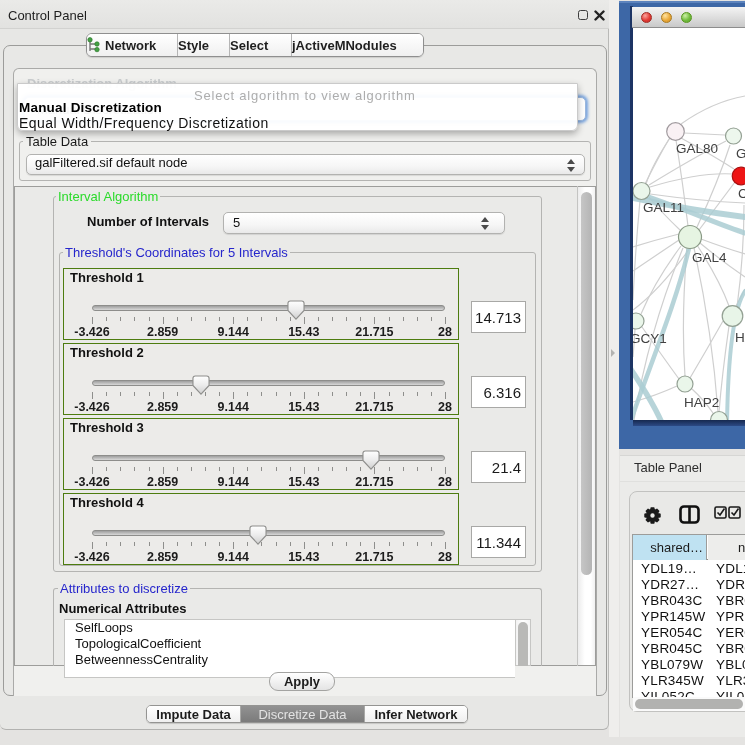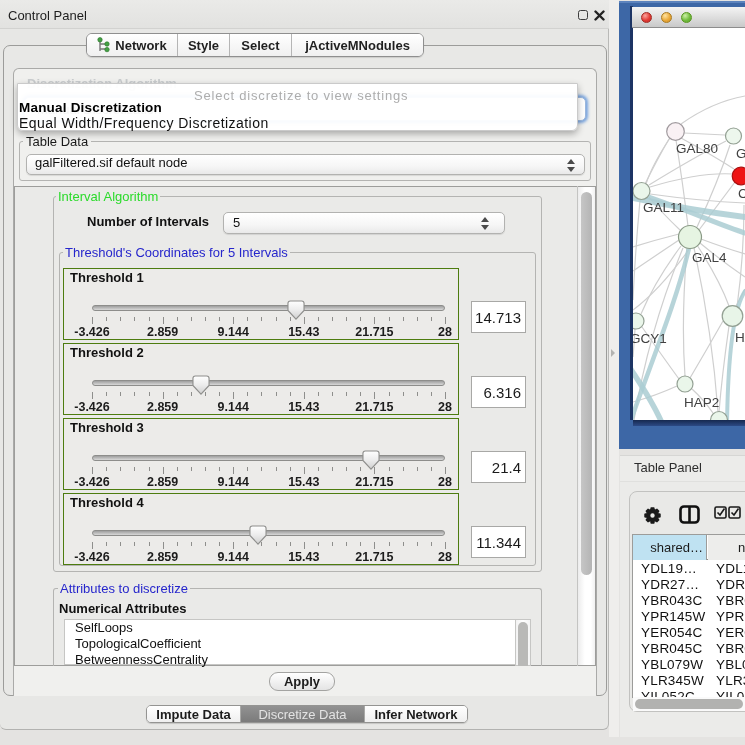--- a/index.html
+++ b/index.html
@@ -9,21 +9,21 @@
 
 
 #cpwin { left:0; top:0; width:609px; height:730px; background:#e7e7e5; border-right:1px solid #b9b9b7; border-bottom:1px solid #b2b2b0; border-radius:0 0 6px 6px; }
 #titlebar { left:0; top:0; width:609px; height:29px; background:linear-gradient(#eaeae8,#e2e2e0); border-bottom:1px solid #d2d2d0; }
 #titlebar .t { position:absolute; left:8px; top:8px; font-size:13px; color:#1d1d1d; }
 #floaticon { left:578px; top:10px; width:10px; height:10px; border:1.6px solid #3c3c3c; border-radius:2.5px; }
 
 
 
 .tabbar { top:33px; height:24px; display:flex; border:1px solid #8f8f8f; border-radius:6px; overflow:hidden; background:linear-gradient(#ffffff,#efefef); box-shadow:0 1px 1px rgba(0,0,0,0.12); }
-.tabbar .tb { height:100%; display:flex; align-items:center; justify-content:center; font-size:13px; font-weight:bold; color:#1f1f1f; border-right:1px solid #b5b5b5; background:linear-gradient(#ffffff,#f0f0f0); }
+.tabbar .tb { height:100%; display:flex; align-items:center; justify-content:flex-start; font-size:13px; font-weight:bold; color:#1f1f1f; border-right:1px solid #b5b5b5; background:linear-gradient(#ffffff,#f0f0f0); }
 .tabbar .tb:last-child { border-right:none; }
 .tabbar .tb.sel { background:linear-gradient(#8d8d8d,#727272); color:#ebebeb; font-weight:normal; }
 
 
 #tabcontent { left:3px; top:45px; width:604px; height:651px; border:1px solid #9c9c9a; border-radius:7px; background:#e8e8e6; }
 #cynipanel { left:13px; top:68px; width:584px; height:628px; border:1px solid #aaaaa8; border-radius:6px 6px 0 0; background:#f0f0ee; border-bottom:none; }
 
 
 #dalabel { left:27px; top:76px; font-size:13px; font-weight:bold; color:#c9ccce; }
 #dacombo { left:24px; top:97px; width:562px; height:24px; background:#fff; border:1px solid #9ab7dd; border-radius:5px; box-shadow:0 0 3px 2px rgba(100,150,220,0.85); }
@@ -70,21 +70,21 @@
 .ticks { position:absolute; left:28px; top:48px; width:354px; height:8px; }
 .tick { position:absolute; top:0; width:1px; height:4px; background:#8e8e8c; }
 .tick.maj { height:7px; }
 .slabels { position:absolute; left:0; top:56px; width:470px; height:13px; font-size:12.5px; font-weight:bold; color:#1c1c1c; }
 .slabels span { position:absolute; transform:translateX(-50%); }
 
 
 #atgroup { left:53px; top:588px; width:489px; height:78px; border:1px solid #b4b4b2; border-bottom:none; border-radius:3px 3px 0 0; }
 #atlabel { left:58px; top:581px; font-size:13px; color:#2626cc; background:#eaeae8; padding:0 2px; }
 #nalabel { left:59px; top:601px; font-size:13px; font-weight:bold; color:#111; }
-#atlist { left:64px; top:619px; width:451px; height:46px; background:#fff; border:1px solid #c6c6c4; border-right:none; }
+#atlist { left:64px; top:619px; width:451px; height:59px; background:#fff; border:1px solid #c6c6c4; border-right:none; }
 #atlist div { margin-left:10px; font-size:13px; color:#111; height:16px; line-height:16px; }
 #ltrack { left:515px; top:619px; width:16px; height:47px; background:linear-gradient(90deg,#f2f2f2,#ffffff 50%,#f4f4f4); border:1px solid #c6c6c4; }
 #lthumb { left:518px; top:622px; width:10px; height:44px; background:#b9b9b7; border-radius:5px 5px 0 0; }
 
 
 #applybtn { left:269px; top:672px; width:66px; height:19px; background:linear-gradient(#ffffff,#e4e4e4); border:1px solid #a3a3a1; border-radius:9px; font-size:13px; font-weight:bold; color:#1c1c1c; text-align:center; line-height:17px; }
 #bottombar { left:146px; top:705px; height:18px; display:flex; border:1px solid #949492; border-radius:5px; overflow:hidden; box-shadow:0 1px 1px rgba(0,0,0,0.15); }
 #bottombar .tb { height:100%; display:flex; align-items:center; justify-content:center; font-size:13px; font-weight:bold; color:#1c1c1c; border-right:1px solid #a9a9a7; background:linear-gradient(#ffffff,#efefef); }
 #bottombar .tb:last-child { border-right:none; }
 #bottombar .tb.sel { background:linear-gradient(#929292,#7b7b7b); color:#e3e3e3; font-weight:normal; }
@@ -520,16 +520,16 @@
     </div>
   <div class="trow" style="top:154px;">
       <span class="a">YIL052C</span>
       <span class="b">YIL0</span>
     </div>
 </div>
 <div class="abs" id="htrack"></div>
 <div class="abs" id="hthumb"></div>
 
 <div class="abs" id="popup">
-  <span class="hint">Select discretize to view settings</span>
+  <span class="hint">Select algorithm to view algorithm</span>
   <span class="it1">Manual Discretization</span>
   <span class="it2">Equal Width/Frequency Discretization</span>
 </div>
 
 </body></html>

